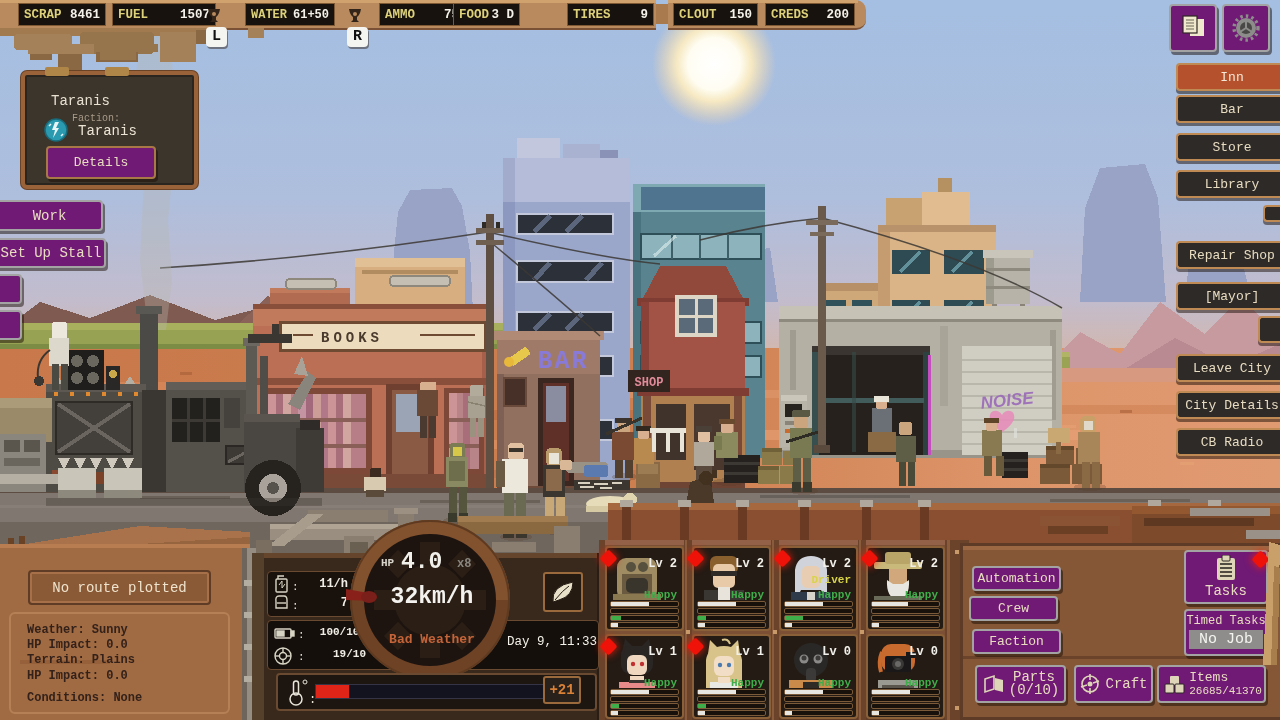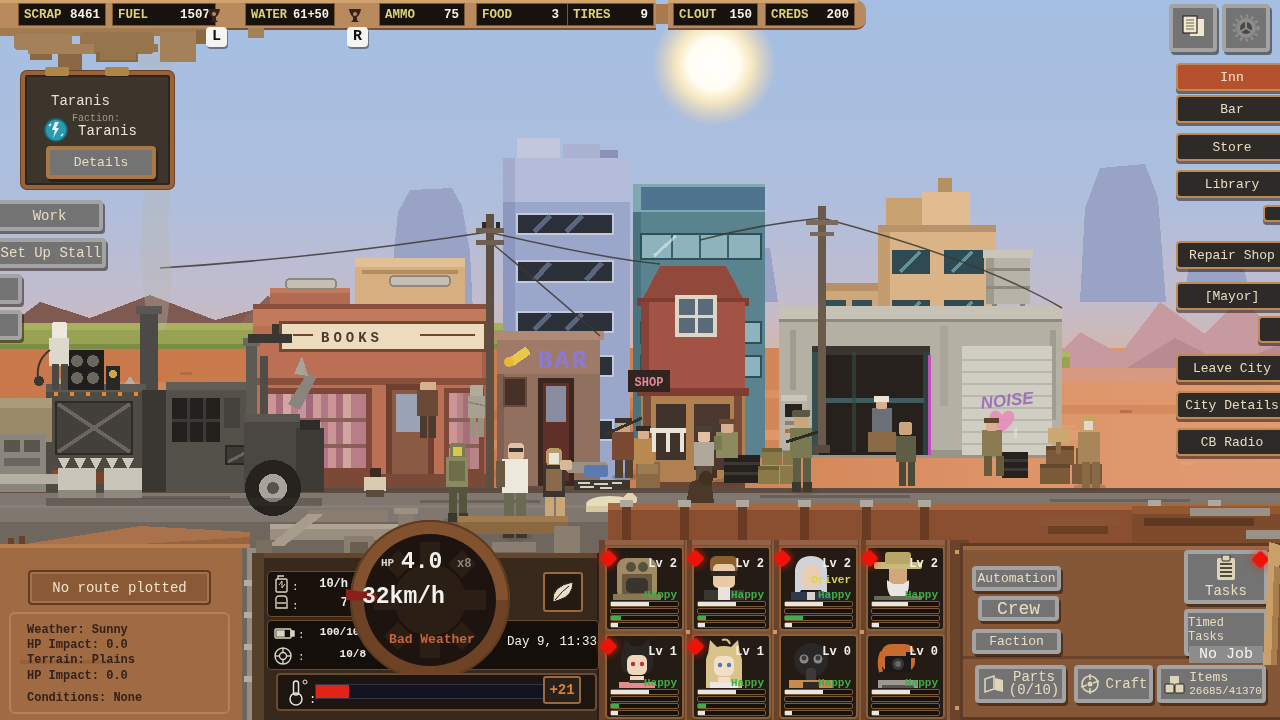--- a/index.html
+++ b/index.html
@@ -1,16 +1,16 @@
 <!DOCTYPE html>
 <html><head><meta charset="utf-8"><style>
 html,body{margin:0;padding:0;background:#000}
 #app{position:relative;width:1280px;height:720px;overflow:hidden;font-family:"Liberation Mono",monospace;background:#a6c0e2}
 .abs{position:absolute}
-.btn{position:absolute;background:#737373;border:4px solid #a3a3a3;border-radius:4px;color:#e8dcc0;display:flex;align-items:center;justify-content:center;font-family:"Liberation Mono",monospace;box-shadow:2px 3px 0 rgba(25,14,6,.5);box-sizing:border-box}
+.btn{position:absolute;background:#701a75;border:2px solid #a3a3a3;border-radius:4px;color:#e8dcc0;display:flex;align-items:center;justify-content:center;font-family:"Liberation Mono",monospace;box-shadow:2px 3px 0 rgba(25,14,6,.5);box-sizing:border-box}
 .resbox{position:absolute;top:3px;height:23px;background:#17120d;border:1px solid #7e5833;color:#ddd17a;font:bold 12.5px "Liberation Mono",monospace;display:flex;align-items:center;justify-content:space-between;padding:0 5px;box-sizing:border-box}
 .resbox b{color:#f4f2ea}
 .key{position:absolute;width:21px;height:20px;background:#f4f4f0;border-radius:4px;color:#111;font:bold 15px "Liberation Mono",monospace;text-align:center;line-height:20px;box-shadow:1px 2px 0 rgba(40,25,10,.45)}
 .sideb{position:absolute;left:1176px;width:110px;height:28px;background:#2d2a28;border:2px solid #c08a54;border-right:none;border-radius:4px 0 0 4px;color:#e8dcc0;font:13px "Liberation Mono",monospace;display:flex;align-items:center;justify-content:center;box-shadow:0 3px 0 rgba(25,14,6,.5);box-sizing:border-box}
 .card{position:absolute;width:79px;height:85px;background:#241b14;border:2px solid #8a6038;border-radius:4px;box-sizing:border-box}
 .cbar{position:absolute;left:3px;width:69px;height:6px;background:#17100b;border:1px solid #7a5a38;border-radius:2px;box-sizing:border-box}
 .cfill{position:absolute;left:0;top:0;height:4px;background:#e8e6e0}
 .lv{position:absolute;right:5px;top:9px;color:#f2f0ea;font:bold 12px "Liberation Mono",monospace}
 .happy{position:absolute;right:5px;top:41px;color:#3fae4a;font:bold 11px "Liberation Mono",monospace}
 .rdot{position:absolute;width:13px;height:13px;background:#ee1208;border-radius:3px;transform:rotate(45deg);box-shadow:0 0 6px 2px rgba(255,30,10,.55)}
@@ -671,41 +671,41 @@
 <g stroke="#d8d4c4" stroke-width="1.4" fill="none">
 <rect x="8" y="7" width="11" height="13" rx="1"></rect>
             <path d="M10 7 L10 4 L16 4"></path>
             <path d="M11 13 L14 9 L14 16 L17 12" stroke-width="1"></path>
 <path d="M8 30 Q7 24 11 24 L16 24 Q19 24 19 28 L19 36 L8 36 Z"></path>
             <path d="M9 31 L18 31"></path>
 </g>
 <text x="24" y="18" fill="#e8e4d8" font-size="11" font-family="Liberation Mono,monospace">:</text>
 <text x="24" y="37" fill="#e8e4d8" font-size="11" font-family="Liberation Mono,monospace">:</text>
 </svg>
-<div class="abs" style="right:10px;top:5px;color:#f0eee6;font:bold 12px 'Liberation Mono',monospace">10/h</div>
+<div class="abs" style="right:10px;top:5px;color:#f0eee6;font:bold 12px 'Liberation Mono',monospace">11/h</div>
 <div class="abs" style="right:10px;top:24px;color:#f0eee6;font:bold 12px 'Liberation Mono',monospace">7</div>
 </div>
 <div class="abs" style="left:19px;top:120px;width:330px;height:48px;background:#150f0b;border:1px solid #6a4a30;border-radius:4px">
 <svg class="abs" width="60" height="48" shape-rendering="auto">
 <g stroke="#d8d4c4" stroke-width="1.4" fill="none">
 <rect x="7" y="8" width="16" height="9" rx="1"></rect>
             <rect x="23" y="10" width="3" height="5" fill="#d8d4c4"></rect>
             <rect x="9" y="10" width="7" height="5" fill="#d8d4c4"></rect>
 <circle cx="15" cy="35" r="8"></circle>
             <circle cx="15" cy="35" r="3.5"></circle>
 <line x1="15" y1="27" x2="15" y2="31"></line>
             <line x1="15" y1="39" x2="15" y2="43"></line>
             <line x1="7" y1="35" x2="11" y2="35"></line>
             <line x1="19" y1="35" x2="23" y2="35"></line>
 </g>
 <text x="30" y="17" fill="#e8e4d8" font-size="11" font-family="Liberation Mono,monospace">:</text>
 <text x="30" y="39" fill="#e8e4d8" font-size="11" font-family="Liberation Mono,monospace">:</text>
 </svg>
 <div class="abs" style="left:42px;top:5px;width:56px;text-align:right;color:#f0eee6;font:bold 11px 'Liberation Mono',monospace">100/100</div>
-<div class="abs" style="left:42px;top:27px;width:56px;text-align:right;color:#f0eee6;font:bold 11px 'Liberation Mono',monospace">10/8</div>
+<div class="abs" style="left:42px;top:27px;width:56px;text-align:right;color:#f0eee6;font:bold 11px 'Liberation Mono',monospace">19/10</div>
 </div>
 <svg class="abs" style="left:0;top:0" width="360" height="220" shape-rendering="auto">
 <circle cx="182" cy="100" r="80" fill="#6e4225"></circle>
 <path d="M102 100 A80 80 0 0 1 262 100" fill="#82512e"></path>
 <circle cx="182" cy="100" r="79" fill="none" stroke="#5e3a20" stroke-width="2"></circle>
 <circle cx="182" cy="100" r="66" fill="#1d1410"></circle>
 <g fill="#2a1e15">
 <circle cx="182" cy="100" r="36"></circle>
 <rect x="172" y="42" width="20" height="22"></rect>
           <rect x="172" y="136" width="20" height="22"></rect>
@@ -733,21 +733,21 @@
 <div class="abs" style="right:14px;top:1px;width:38px;height:28px;background:#28201a;border:2px solid #9a6a3c;border-radius:3px;box-sizing:border-box;color:#d98136;font:bold 14px 'Liberation Mono',monospace;display:flex;align-items:center;justify-content:center">+21</div>
 </div>
 <div class="abs" style="left:295px;top:72px;width:40px;height:40px;background:#241a12;border:2px solid #9a6a3c;border-radius:3px;box-sizing:border-box">
 <svg width="36" height="36" shape-rendering="auto">
           <path d="M8 28 Q6 12 28 8 Q28 22 14 26 Q11 27 8 28 M10 26 Q18 16 24 12" fill="#e8e0c8" stroke="#241a12" stroke-width="1"></path>
         </svg>
 </div>
 <div class="abs" style="left:133px;top:57px;color:#d8d4cc;font:bold 11px 'Liberation Mono',monospace">HP</div>
 <div class="abs" style="left:153px;top:49px;color:#f2f0ea;font:bold 23px 'Liberation Mono',monospace">4.0</div>
 <div class="abs" style="left:209px;top:57px;color:#8a8680;font:bold 12px 'Liberation Mono',monospace">x8</div>
-<div class="abs" style="left:114px;top:84px;width:140px;text-align:left;color:#f4f2ee;font:bold 23px 'Liberation Mono',monospace">32km/h</div>
+<div class="abs" style="left:114px;top:84px;width:140px;text-align:center;color:#f4f2ee;font:bold 23px 'Liberation Mono',monospace">32km/h</div>
 <div class="abs" style="left:114px;top:132px;width:140px;text-align:center;color:#c56438;font:bold 13px 'Liberation Mono',monospace">Bad Weather</div>
 </div>
 
 <div class="abs" style="left:599px;top:540px;width:370px;height:180px">
 <svg class="abs" width="370" height="180" shape-rendering="crispEdges">
 <rect x="0" y="0" width="370" height="180" fill="#7b5034"></rect>
 <rect x="0" y="0" width="370" height="5" fill="#936148"></rect>
 <rect x="0" y="176" width="370" height="4" fill="#5e3b26"></rect>
 <g fill="#6b432b">
           <rect x="0" y="0" width="6" height="180"></rect>
@@ -953,21 +953,21 @@
 <div class="rdot" style="left:264px;top:12px"></div>
 <div class="rdot" style="left:3px;top:100px"></div>
 <div class="rdot" style="left:90px;top:100px"></div>
 
 </div>
 
 <div class="abs" style="left:960px;top:543px;width:320px;height:177px;background:#855737;border:3px solid #5e3b26;border-right:none;box-sizing:border-box">
 <div class="abs" style="left:0;top:0;width:320px;height:4px;background:#9c6844"></div>
 <div class="abs" style="left:0;top:110px;width:314px;height:3px;background:#6b432b"></div>
 <div class="btn" style="left:9px;top:20px;width:89px;height:25px;font-size:13px">Automation</div>
-<div class="btn" style="left:15px;top:50px;width:81px;height:25px;font-size:18px">Crew</div>
+<div class="btn" style="left:6px;top:50px;width:89px;height:25px;font-size:13px">Crew</div>
 <div class="btn" style="left:9px;top:83px;width:89px;height:25px;font-size:13px">Faction</div>
 <div class="btn" style="left:221px;top:4px;width:84px;height:54px;flex-direction:column;font-size:14px">
 <svg width="22" height="26" shape-rendering="auto" style="margin-bottom:2px">
           <rect x="2" y="3" width="18" height="22" rx="2" fill="#ded5b8"></rect>
           <rect x="7" y="0" width="8" height="6" rx="1" fill="#ded5b8" stroke="#2d2724" stroke-width="1"></rect>
           <g stroke="#2d2724" stroke-width="1.6">
             <line x1="5" y1="9" x2="17" y2="9"></line>
             <line x1="5" y1="13" x2="17" y2="13"></line>
             <line x1="5" y1="17" x2="17" y2="17"></line>
             <line x1="5" y1="21" x2="17" y2="21"></line>
@@ -1034,21 +1034,21 @@
       <b>1507</b>
     </div>
 <div class="resbox" style="left:245px;width:90px;font-size:12px">
       <span>WATER</span>
       <b>61+50</b>
     </div>
 <div class="resbox" style="left:379px;width:86px">
       <span>AMMO</span>
       <b>75</b>
     </div>
-<div class="resbox" style="left:476px;width:104px">
+<div class="resbox" style="left:453px;width:67px">
       <span>FOOD</span>
       <b>3 D</b>
     </div>
 <div class="resbox" style="left:567px;width:87px">
       <span>TIRES</span>
       <b>9</b>
     </div>
 <div class="resbox" style="left:673px;width:85px">
       <span>CLOUT</span>
       <b>150</b>
@@ -1095,21 +1095,21 @@
         </g>
 </svg>
 </div>
 
 <svg class="abs" style="left:0;top:44px" width="200" height="40" shape-rendering="crispEdges">
 <rect x="28" y="0" width="66" height="10" fill="#a5815a"></rect>
 <rect x="100" y="0" width="36" height="16" fill="#96744c"></rect>
 <rect x="58" y="10" width="24" height="16" fill="#8a6844"></rect>
 <rect x="140" y="0" width="18" height="8" fill="#96744c"></rect>
 </svg>
-<div class="abs" style="left:21px;top:71px;width:153px;height:118px;background:#3c352c;border:4px solid #9a6238;border-radius:6px;box-shadow:inset 0 0 0 2px #2a251e, 0 0 0 1px #6a4226;box-sizing:border-box">
+<div class="abs" style="left:21px;top:71px;width:177px;height:118px;background:#3c352c;border:4px solid #9a6238;border-radius:6px;box-shadow:inset 0 0 0 2px #2a251e, 0 0 0 1px #6a4226;box-sizing:border-box">
 <div class="abs" style="left:20px;top:-8px;width:24px;height:9px;background:#b08648;border-radius:2px"></div>
 <div class="abs" style="left:80px;top:-8px;width:24px;height:9px;background:#b08648;border-radius:2px"></div>
 <div class="abs" style="left:26px;top:18px;color:#e8e0d0;font:14px 'Liberation Mono',monospace">Taranis</div>
 <div class="abs" style="left:47px;top:38px;color:#a89a88;font:10px 'Liberation Mono',monospace">Faction:</div>
 <svg class="abs" style="left:18px;top:42px" width="26" height="26" shape-rendering="auto">
         <circle cx="13" cy="13" r="11" fill="#2a9ab0" stroke="#1a6a7a" stroke-width="1.5"></circle>
         <path d="M12 5 L9 13 L12 13 L10 21 L16 11 L13 11 L16 5Z" fill="#e8f4f6"></path>
         <path d="M6 9 L8 7 M18 19 L20 17" stroke="#e8f4f6" stroke-width="1.5"></path>
       </svg>
 <div class="abs" style="left:53px;top:48px;color:#ece4d4;font:14px 'Liberation Mono',monospace">Taranis</div>

